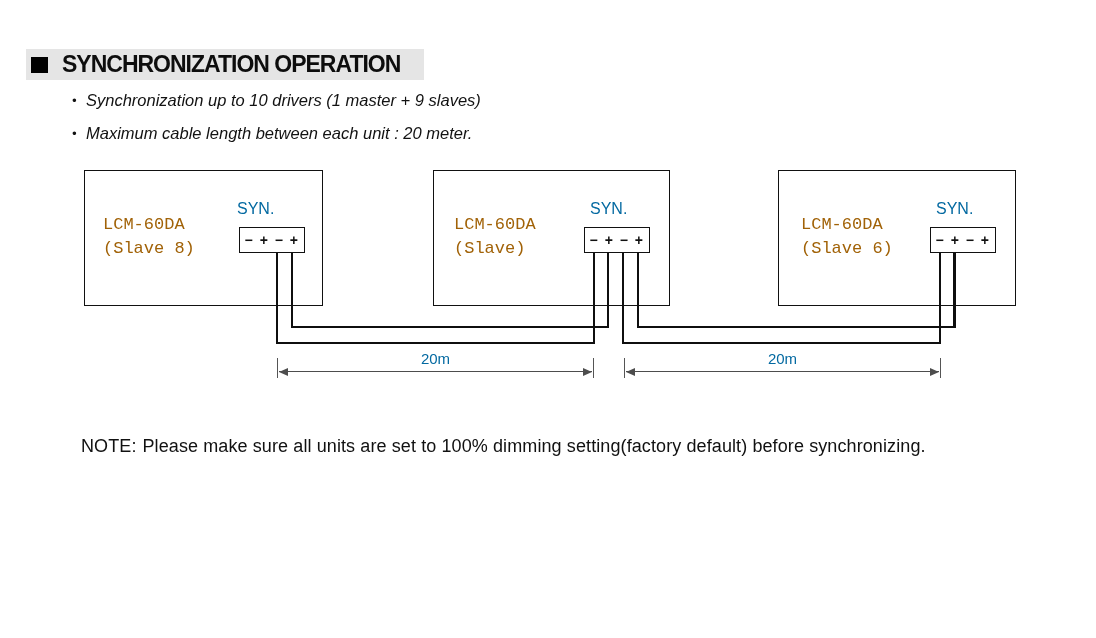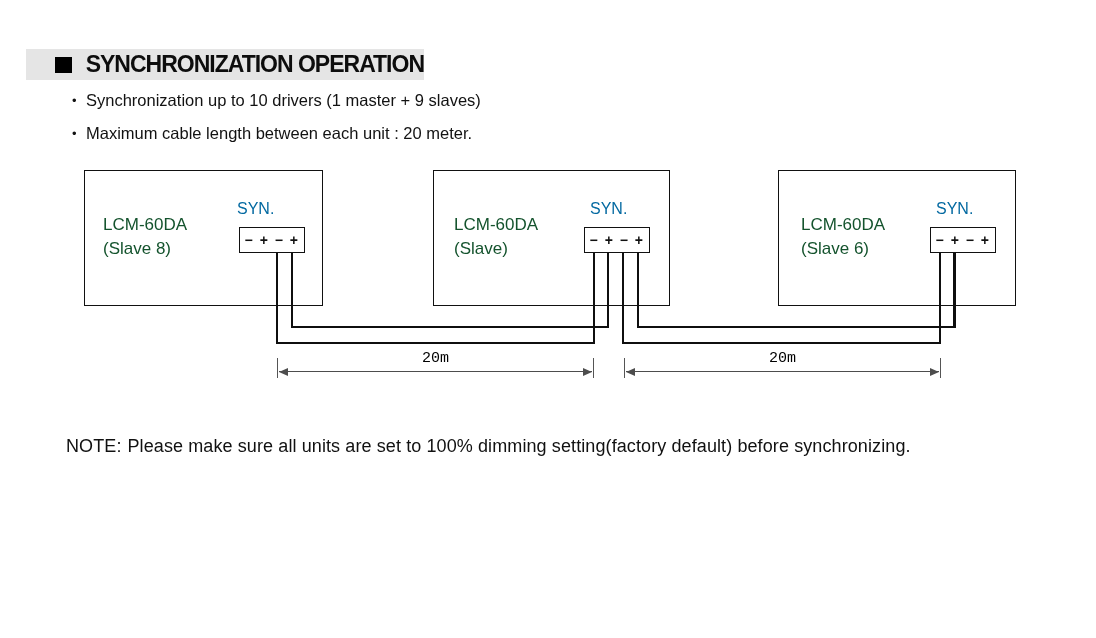--- a/index.html
+++ b/index.html
@@ -14,21 +14,20 @@
     overflow: hidden;
   }
   
   .title-bar {
     position: absolute;
     left: 26px; top: 49px;
     width: 398px; height: 31px;
     background: #e5e5e5;
     display: flex;
     align-items: center;
-    justify-content: flex-end;
   }
   .title-marker {
     width: 17px; height: 16px;
     background: #000000;
     margin-left: 5px;
     flex: 0 0 auto;
   }
   .title-text {
     margin-left: 14px;
     font-size: 23px;
@@ -36,42 +35,44 @@
     letter-spacing: -1px;
     color: #0d0d0d;
     white-space: nowrap;
   }
   .bullet-line {
     position: absolute;
     left: 72px;
     font-size: 16.5px;
     color: #121212;
     white-space: nowrap;
+    font-style: italic;
   }
   .bullet-line .bullet-marker {
     display: inline-block;
     width: 14px;
     font-size: 13px;
     vertical-align: 1px;
   }
   .bullet-1 { top: 91px; }
   .bullet-2 { top: 124px; }
 
   
   .unit-box {
     position: absolute;
     border: 1.4px solid #111111;
     background: #ffffff;
   }
   .unit-label {
     position: absolute;
     font-size: 17px;
     line-height: 24px;
-    color: #14532d;
-    white-space: nowrap;
+    color: #a16207;
+    white-space: nowrap;
+    font-family: Liberation Mono, monospace;
   }
   .port-label {
     position: absolute;
     font-size: 16px;
     color: #0369a1;
     white-space: nowrap;
   }
   .terminal-box {
     position: absolute;
     width: 66px; height: 26px;
@@ -118,28 +119,27 @@
     border-bottom: 4px solid transparent;
   }
   .dim-arrow.left  { left: 2px;  border-right: 9px solid #4d4d4d; }
   .dim-arrow.right { right: 2px; border-left: 9px solid #4d4d4d; }
   .dim-label {
     position: absolute;
     top: -8px;
     width: 100%;
     text-align: center;
     font-size: 15px;
-    color: #000000;
+    color: #0369a1;
     background: transparent;
-    font-family: Liberation Mono, monospace;
   }
   
   .note-line {
     position: absolute;
-    left: 66px; top: 436px;
+    left: 81px; top: 436px;
     font-size: 18px;
     color: #111111;
     white-space: nowrap;
     letter-spacing: 0.1px;
   }
   .note-prefix { margin-right: 6px; }
 </style>
 </head>
 <body>
 

